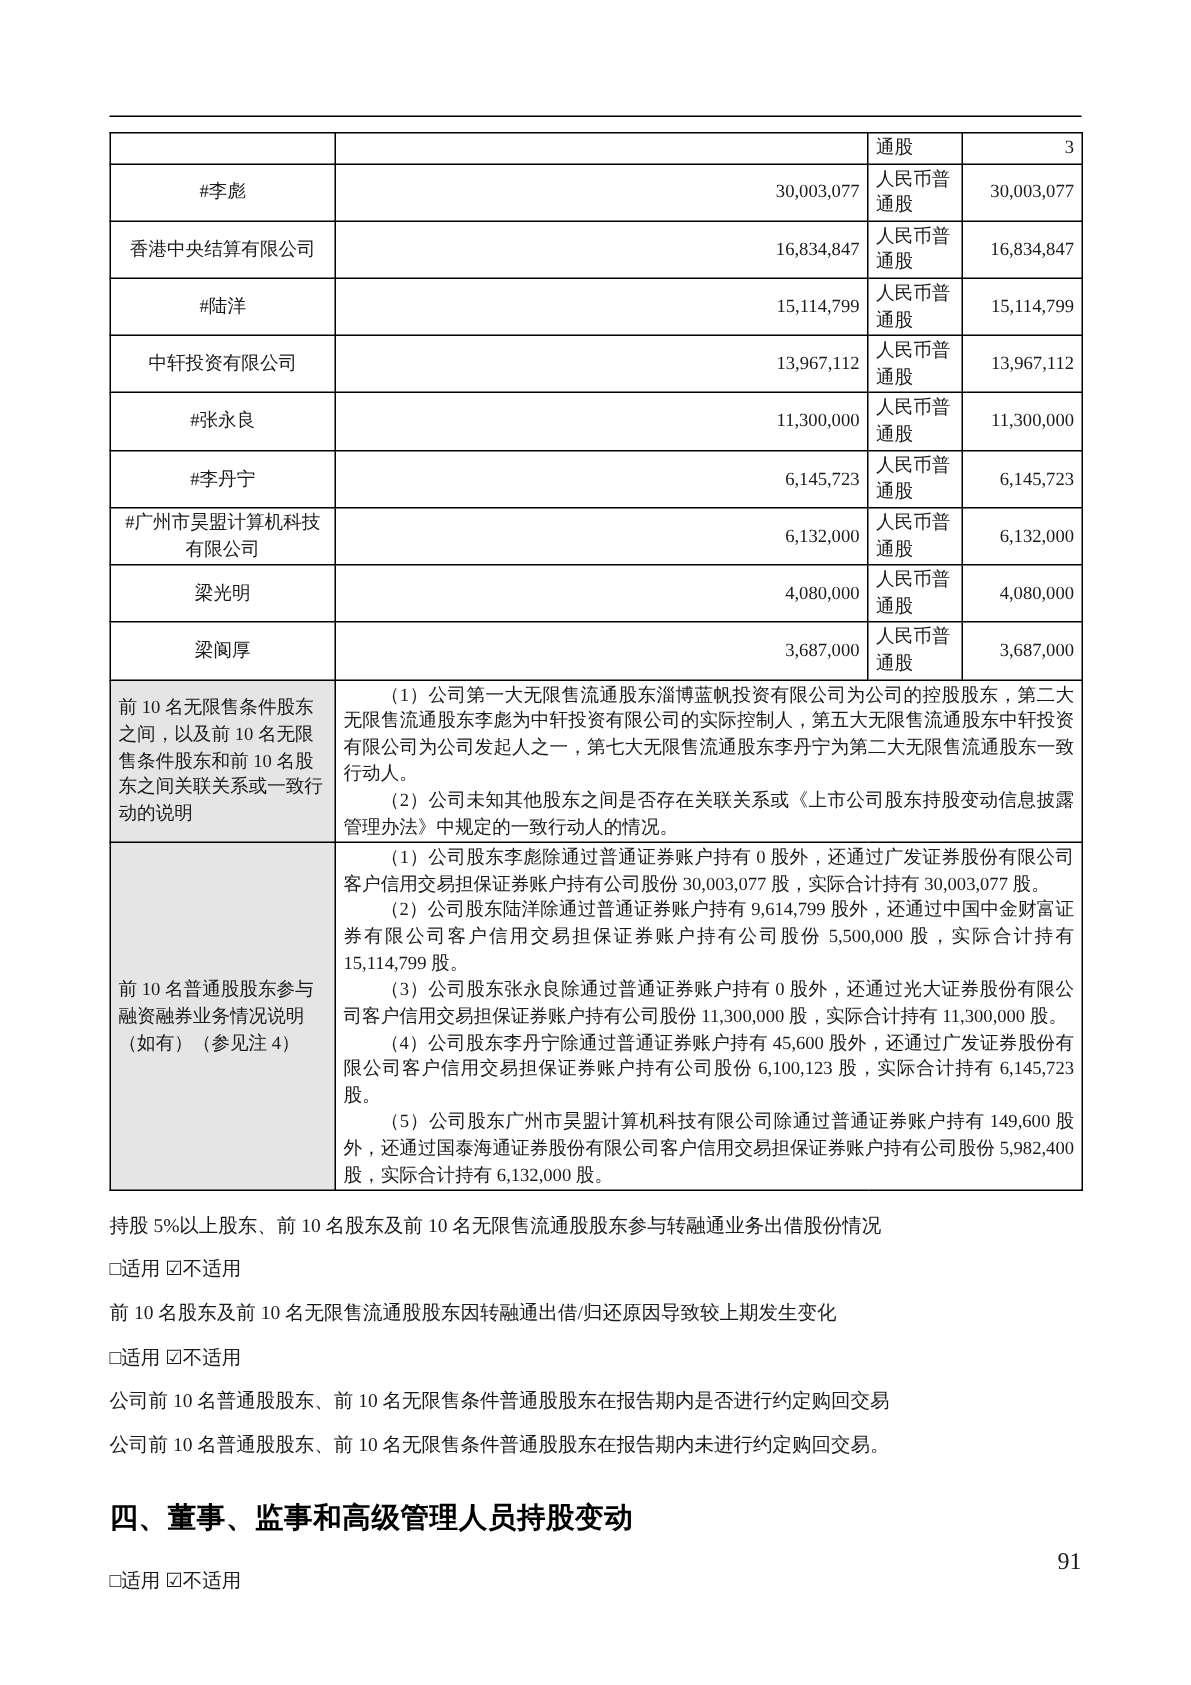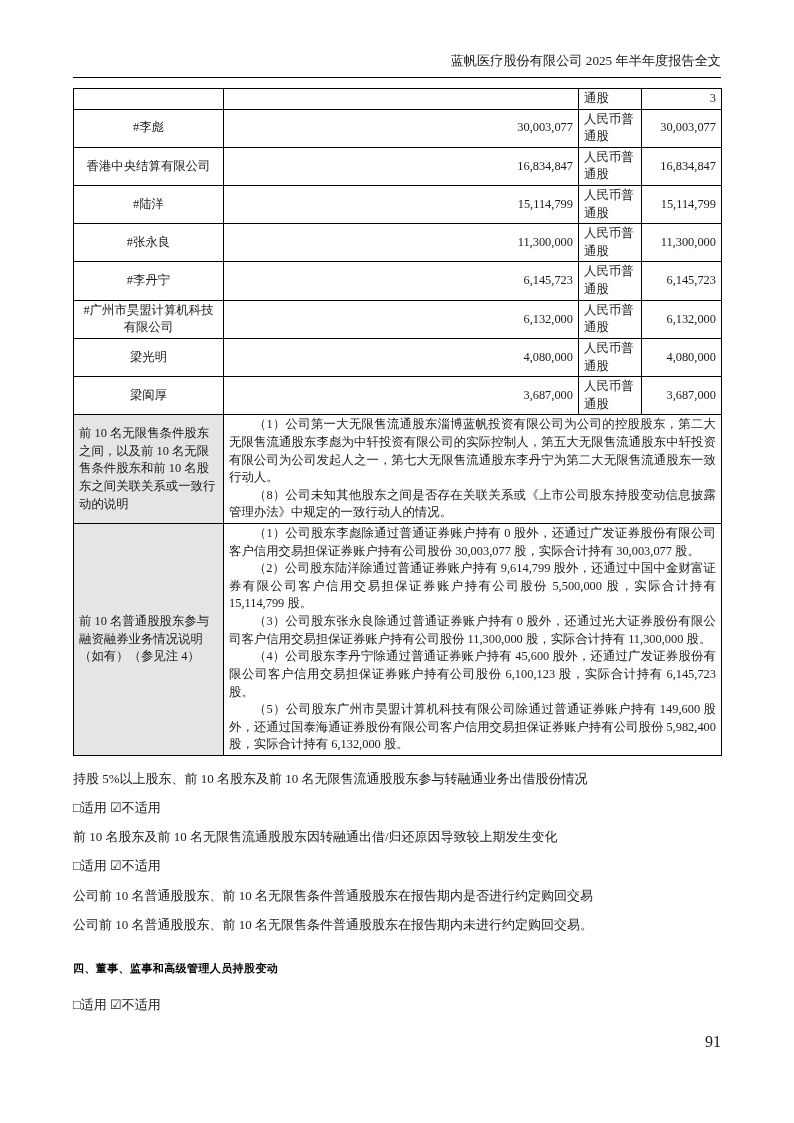--- a/index.html
+++ b/index.html
@@ -103,41 +103,40 @@
     font-size: 13px;
     line-height: 1.55;
     margin: 0 0 9px 0;
     text-align: justify;
     text-justify: inter-ideograph;
   }
 
   .section-head {
     font-family: "Liberation Sans", "DejaVu Sans", sans-serif;
     font-weight: bold;
-    font-size: 11px;
+    font-size: 19px;
     margin: 26px 0 19px 0;
     letter-spacing: 0.4px;
     color: #000;
   }
 
   
   .pageno {
     position: absolute;
     bottom: 72px;
     right: 73px;
     font-size: 16px;
     color: #1a1a1a;
   }
 </style>
 </head>
 <body>
 
 <div class="page">
 
-  <div class="header">蓝帆医疗股份有限公司 2025 年半年度报告全文</div>
   <div class="header-rule"></div>
 
   <div class="content">
 
     <table class="holders">
       <colgroup>
         <col class="c-name">
           <col class="c-blank">
           <col class="c-type">
           <col class="c-num">
@@ -162,20 +161,26 @@
           <td class="type">人民币普通股</td>
           <td class="num">16,834,847</td>
         </tr>
         <tr class="datarow">
           <td class="name">#陆洋</td>
           <td class="blank">15,114,799</td>
           <td class="type">人民币普通股</td>
           <td class="num">15,114,799</td>
         </tr>
         <tr class="datarow">
+          <td class="name">中轩投资有限公司</td>
+          <td class="blank">13,967,112</td>
+          <td class="type">人民币普通股</td>
+          <td class="num">13,967,112</td>
+        </tr>
+        <tr class="datarow">
           <td class="name">#张永良</td>
           <td class="blank">11,300,000</td>
           <td class="type">人民币普通股</td>
           <td class="num">11,300,000</td>
         </tr>
         <tr class="datarow">
           <td class="name">#李丹宁</td>
           <td class="blank">6,145,723</td>
           <td class="type">人民币普通股</td>
           <td class="num">6,145,723</td>
@@ -196,21 +201,21 @@
           <td class="name">梁阆厚</td>
           <td class="blank">3,687,000</td>
           <td class="type">人民币普通股</td>
           <td class="num">3,687,000</td>
         </tr>
 
         <tr>
           <td class="notelabel">前 10 名无限售条件股东之间，以及前 10 名无限售条件股东和前 10 名股东之间关联关系或一致行动的说明</td>
           <td class="notebody" colspan="3">
             <p class="ind">（1）公司第一大无限售流通股东淄博蓝帆投资有限公司为公司的控股股东，第二大无限售流通股东李彪为中轩投资有限公司的实际控制人，第五大无限售流通股东中轩投资有限公司为公司发起人之一，第七大无限售流通股东李丹宁为第二大无限售流通股东一致行动人。</p>
-            <p class="ind">（8）公司未知其他股东之间是否存在关联关系或《上市公司股东持股变动信息披露管理办法》中规定的一致行动人的情况。</p>
+            <p class="ind">（2）公司未知其他股东之间是否存在关联关系或《上市公司股东持股变动信息披露管理办法》中规定的一致行动人的情况。</p>
           </td>
         </tr>
 
         <tr>
           <td class="notelabel">前 10 名普通股股东参与融资融券业务情况说明（如有）（参见注 4）</td>
           <td class="notebody" colspan="3">
             <p class="ind">（1）公司股东李彪除通过普通证券账户持有 0 股外，还通过广发证券股份有限公司客户信用交易担保证券账户持有公司股份 30,003,077 股，实际合计持有 30,003,077 股。</p>
             <p class="ind">（2）公司股东陆洋除通过普通证券账户持有 9,614,799 股外，还通过中国中金财富证券有限公司客户信用交易担保证券账户持有公司股份 5,500,000 股，实际合计持有 15,114,799 股。</p>
             <p class="ind">（3）公司股东张永良除通过普通证券账户持有 0 股外，还通过光大证券股份有限公司客户信用交易担保证券账户持有公司股份 11,300,000 股，实际合计持有 11,300,000 股。</p>
             <p class="ind">（4）公司股东李丹宁除通过普通证券账户持有 45,600 股外，还通过广发证券股份有限公司客户信用交易担保证券账户持有公司股份 6,100,123 股，实际合计持有 6,145,723 股。</p>

